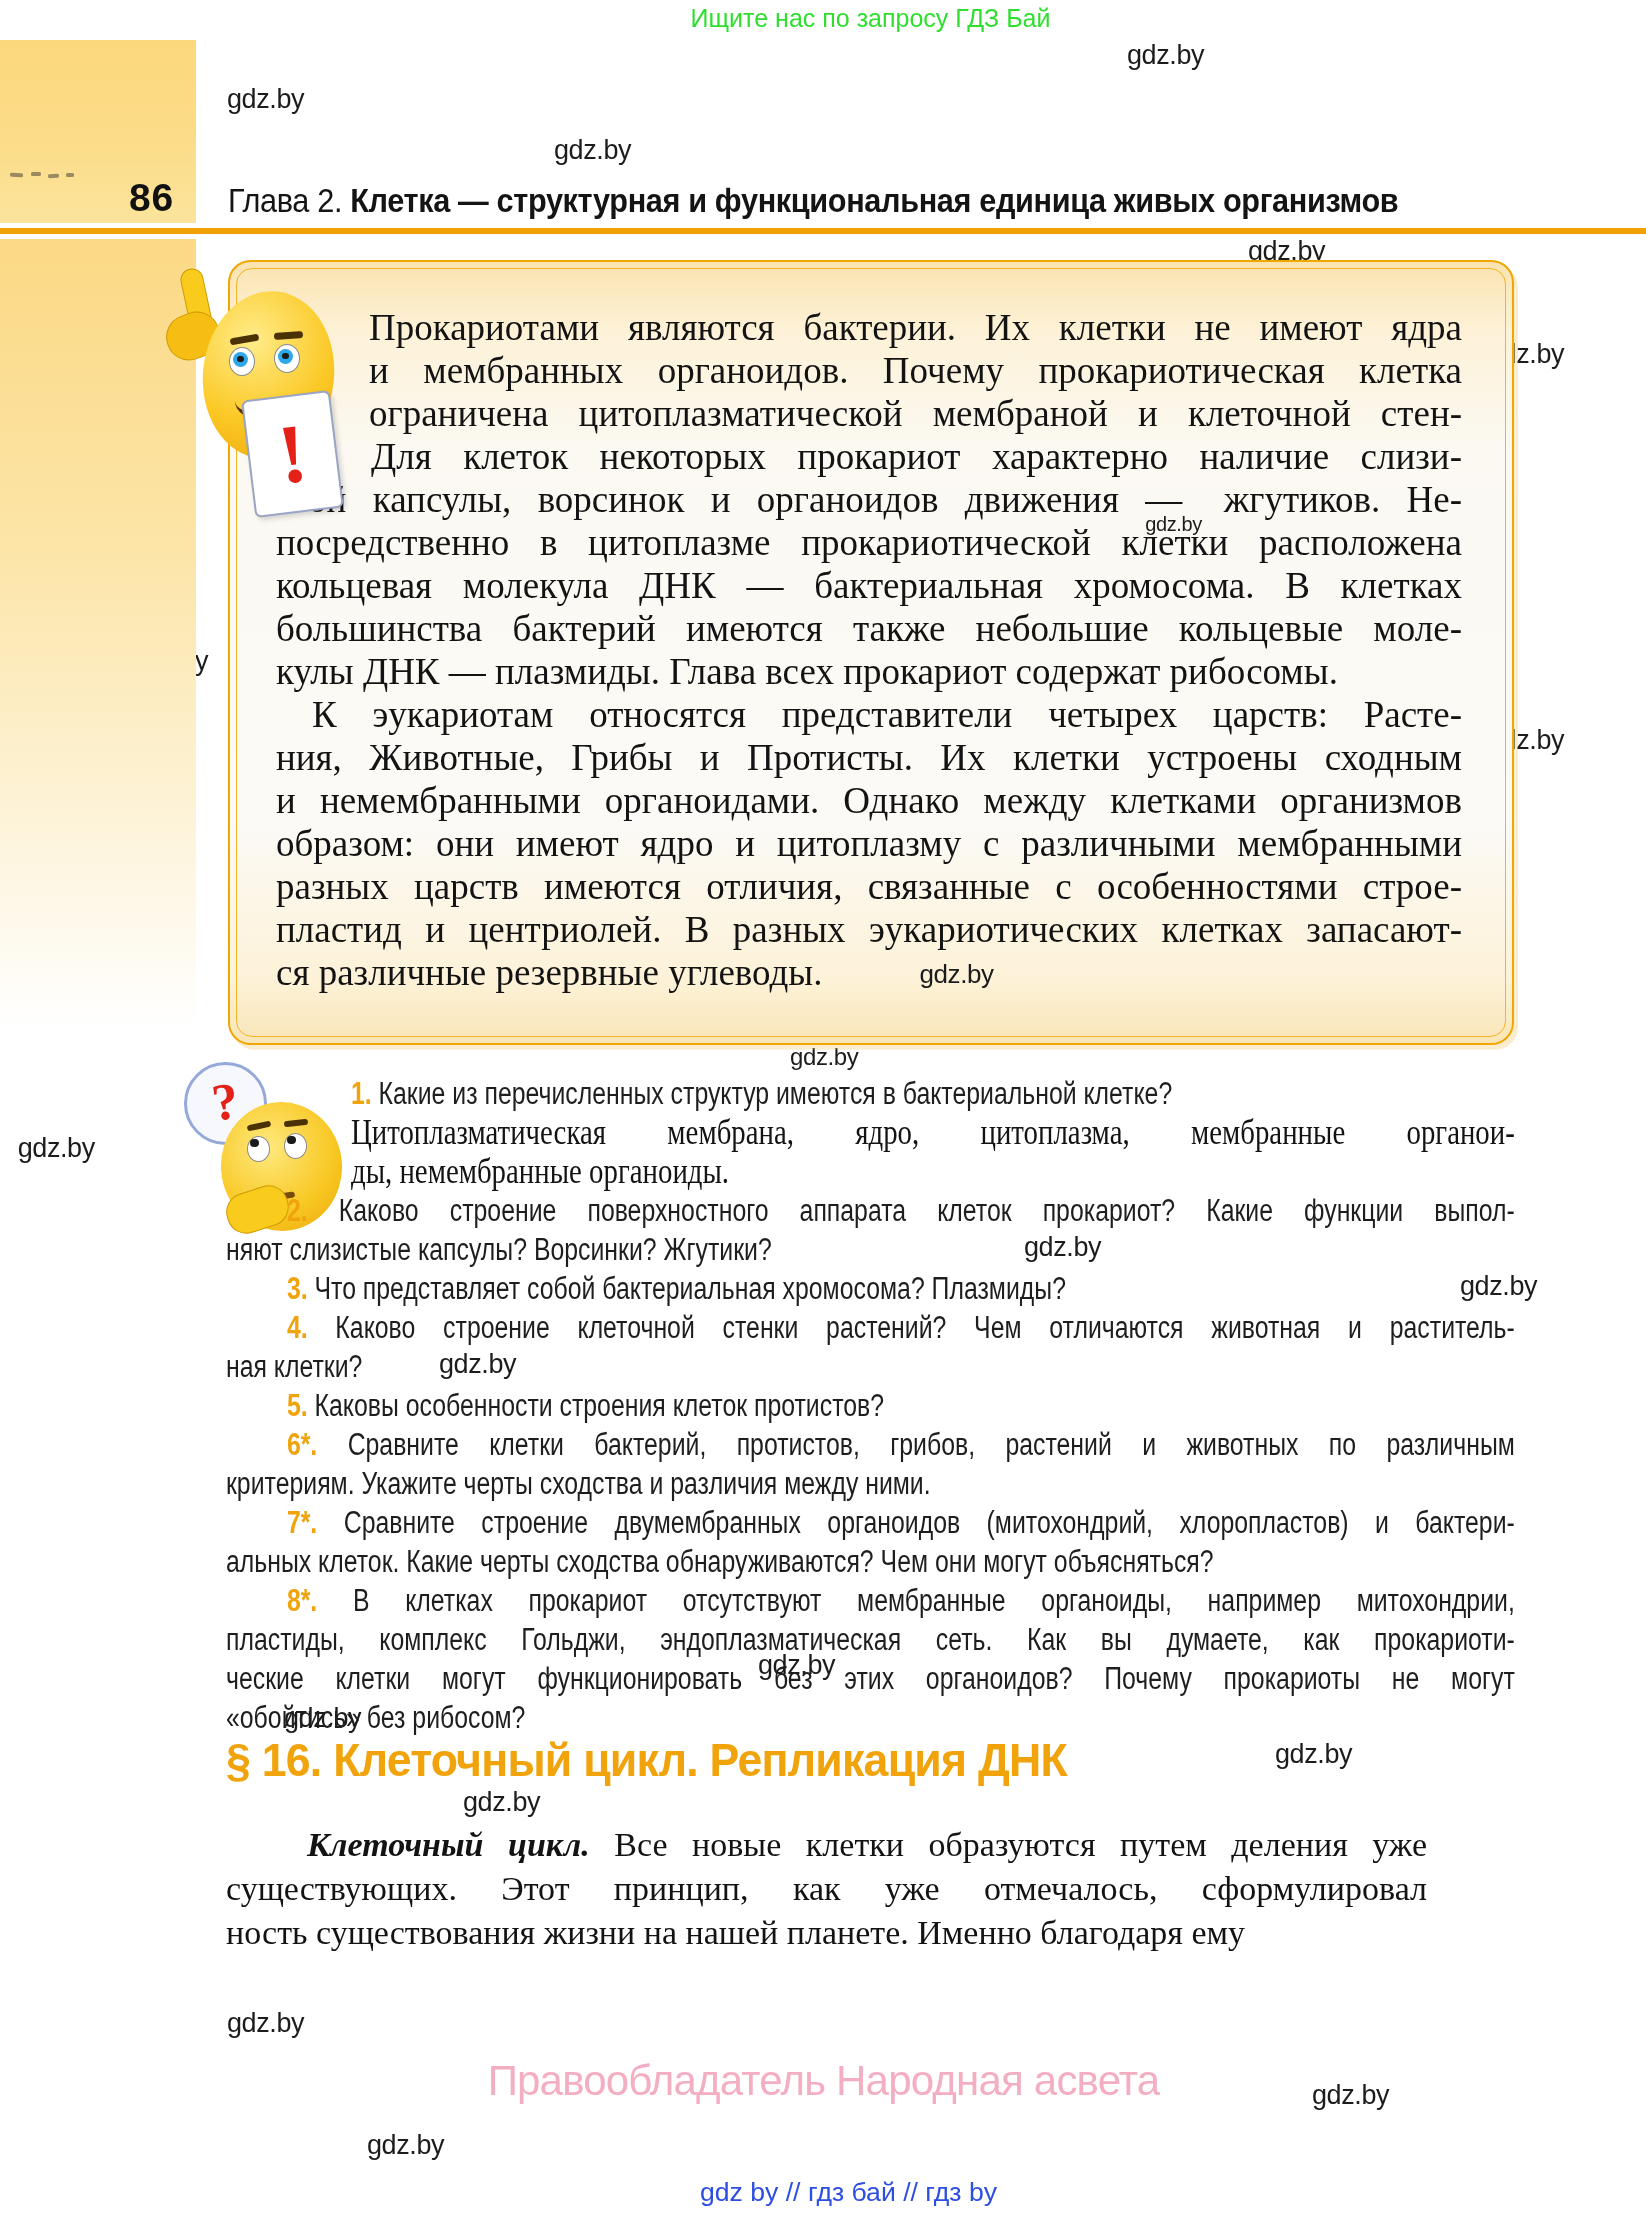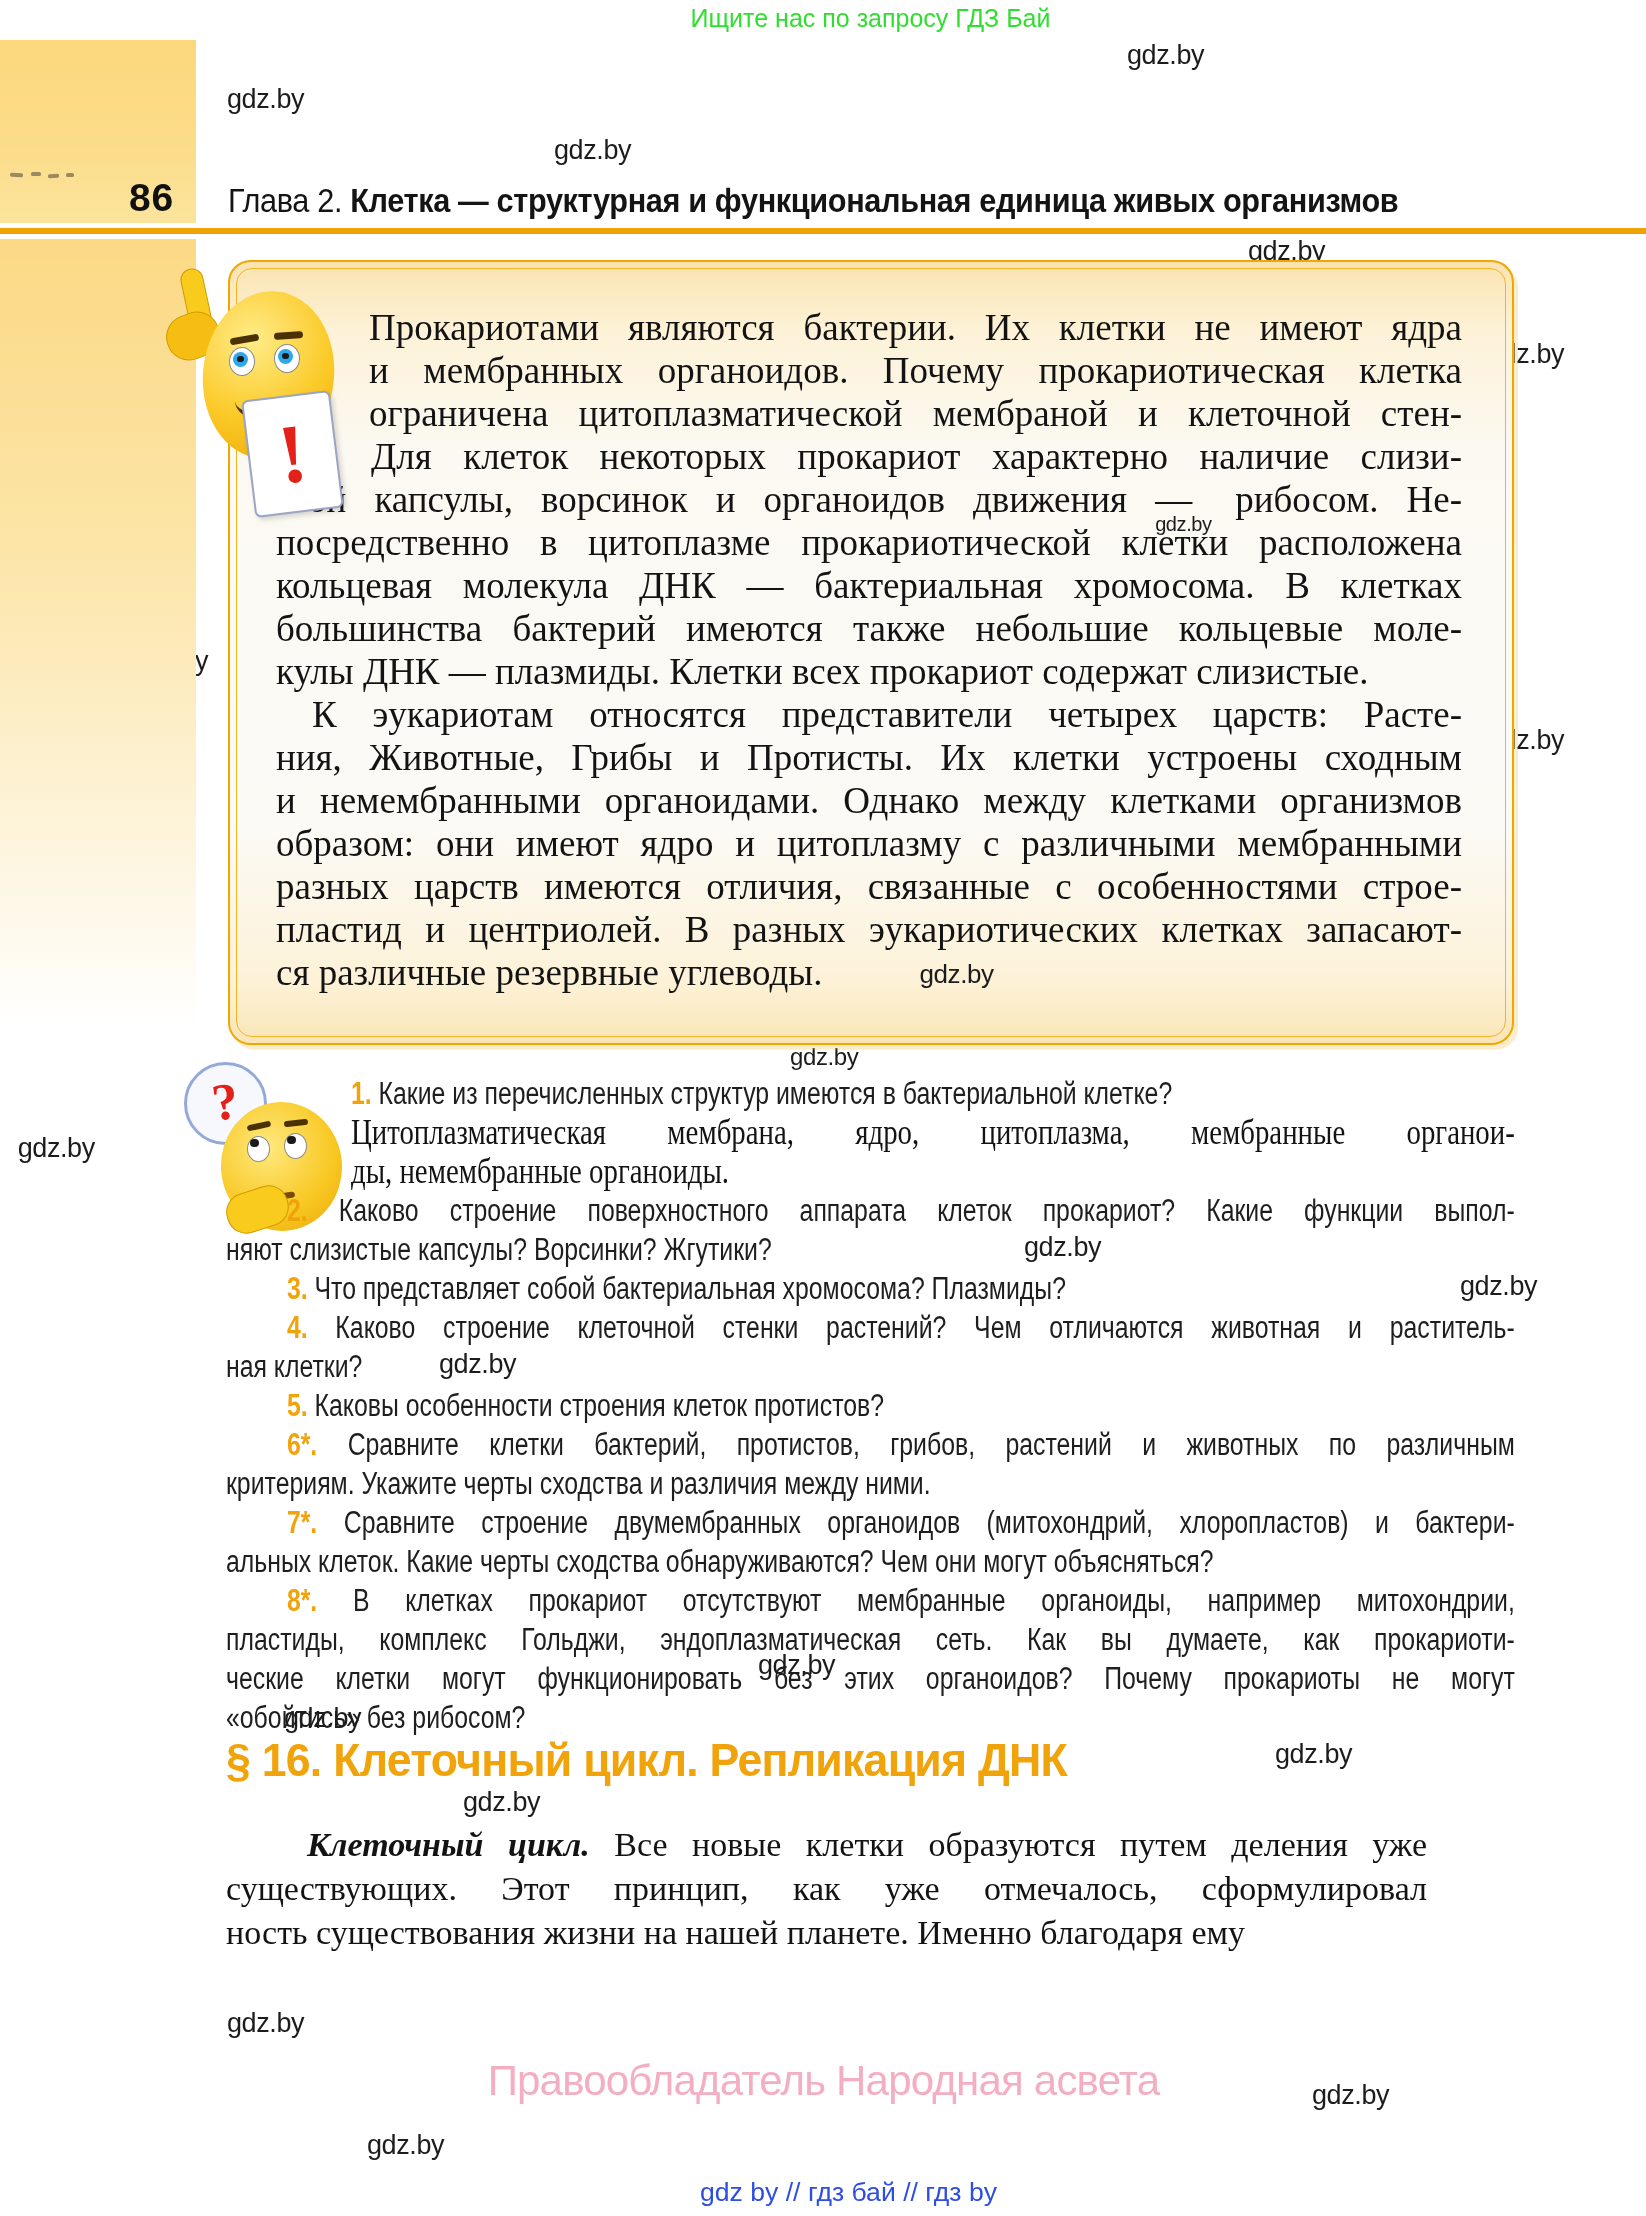--- a/index.html
+++ b/index.html
@@ -181,25 +181,25 @@
 <div class="rule"></div>
 <div class="left-stripe"></div>
 
 <div class="info-box">
   <div class="info-box-inner"></div>
   <div class="box-text">
     <div class="bl i115">Прокариотами являются бактерии. Их клетки не имеют ядра</div>
     <div class="bl i115">и мембранных органоидов. Почему прокариотическая клетка</div>
     <div class="bl i115">ограничена цитоплазматической мембраной и клеточной стен-</div>
     <div class="bl">кой. Для клеток некоторых прокариот характерно наличие слизи-</div>
-    <div class="bl"><span>стой капсулы, ворсинок и органоидов движения</span> <span class="dash-wm"><span class="d">—</span><span class="wm-tiny">gdz.by</span></span> <span>рибосом. Не-</span></div>
+    <div class="bl"><span>стой капсулы, ворсинок и органоидов движения</span> <span class="dash-wm"><span class="d">—</span><span class="wm-tiny">gdz.by</span></span> <span>жгутиков. Не-</span></div>
     <div class="bl">посредственно в цитоплазме прокариотической клетки расположена</div>
     <div class="bl">кольцевая молекула ДНК — бактериальная хромосома. В клетках</div>
     <div class="bl">большинства бактерий имеются также небольшие кольцевые моле-</div>
-    <div class="bl end">кулы ДНК — плазмиды. Клетки всех прокариот содержат слизистые.</div>
+    <div class="bl end">кулы ДНК — плазмиды. Глава всех прокариот содержат рибосомы.</div>
     <div class="bl i45">К эукариотам относятся представители четырех царств: Расте-</div>
     <div class="bl">ния, Животные, Грибы и Протисты. Их клетки устроены сходным</div>
     <div class="bl">и немембранными органоидами. Однако между клетками организмов</div>
     <div class="bl">образом: они имеют ядро и цитоплазму с различными мембранными</div>
     <div class="bl">разных царств имеются отличия, связанные с особенностями строе-</div>
     <div class="bl">пластид и центриолей. В разных эукариотических клетках запасают-</div>
     <div class="bl end"><span>ся различные резервные углеводы.</span><span class="wm-inline">gdz.by</span></div>
   </div>
 </div>
 

